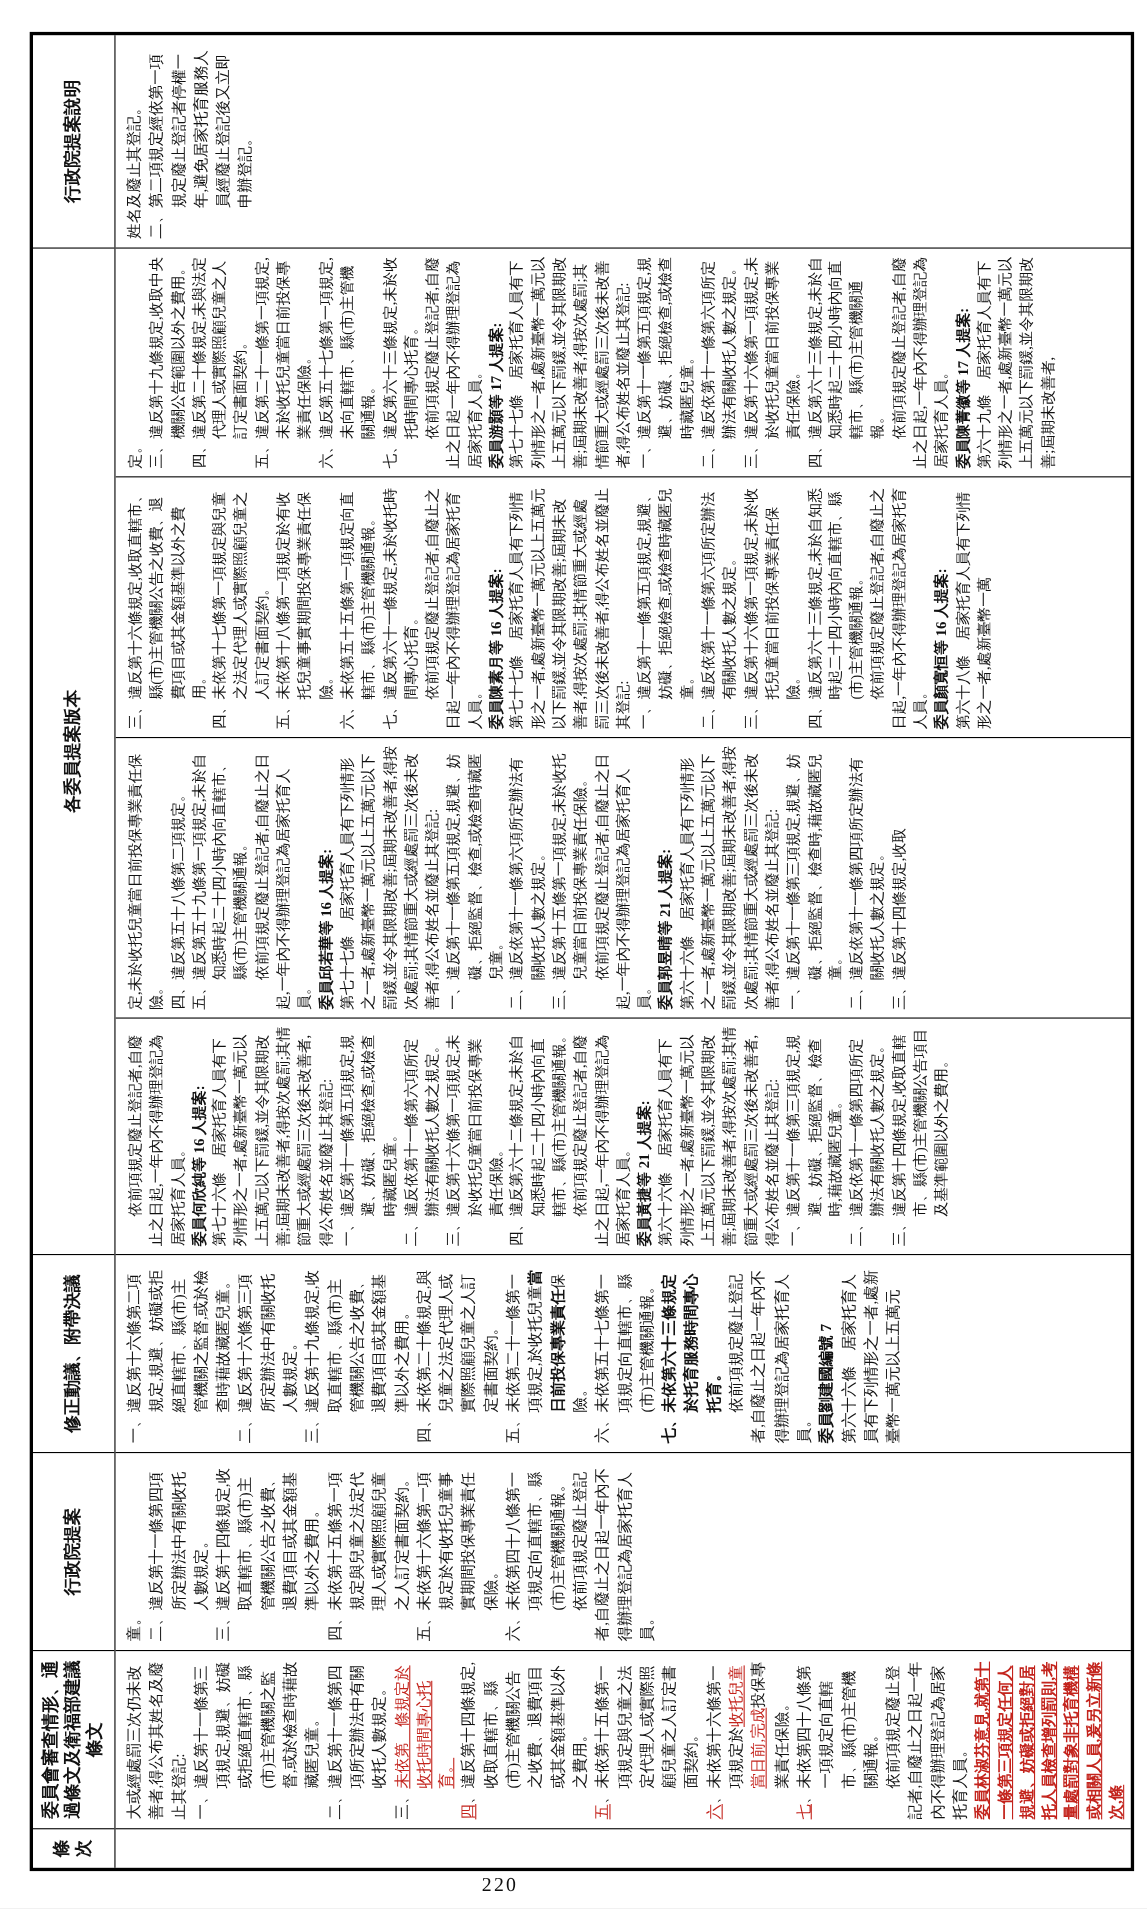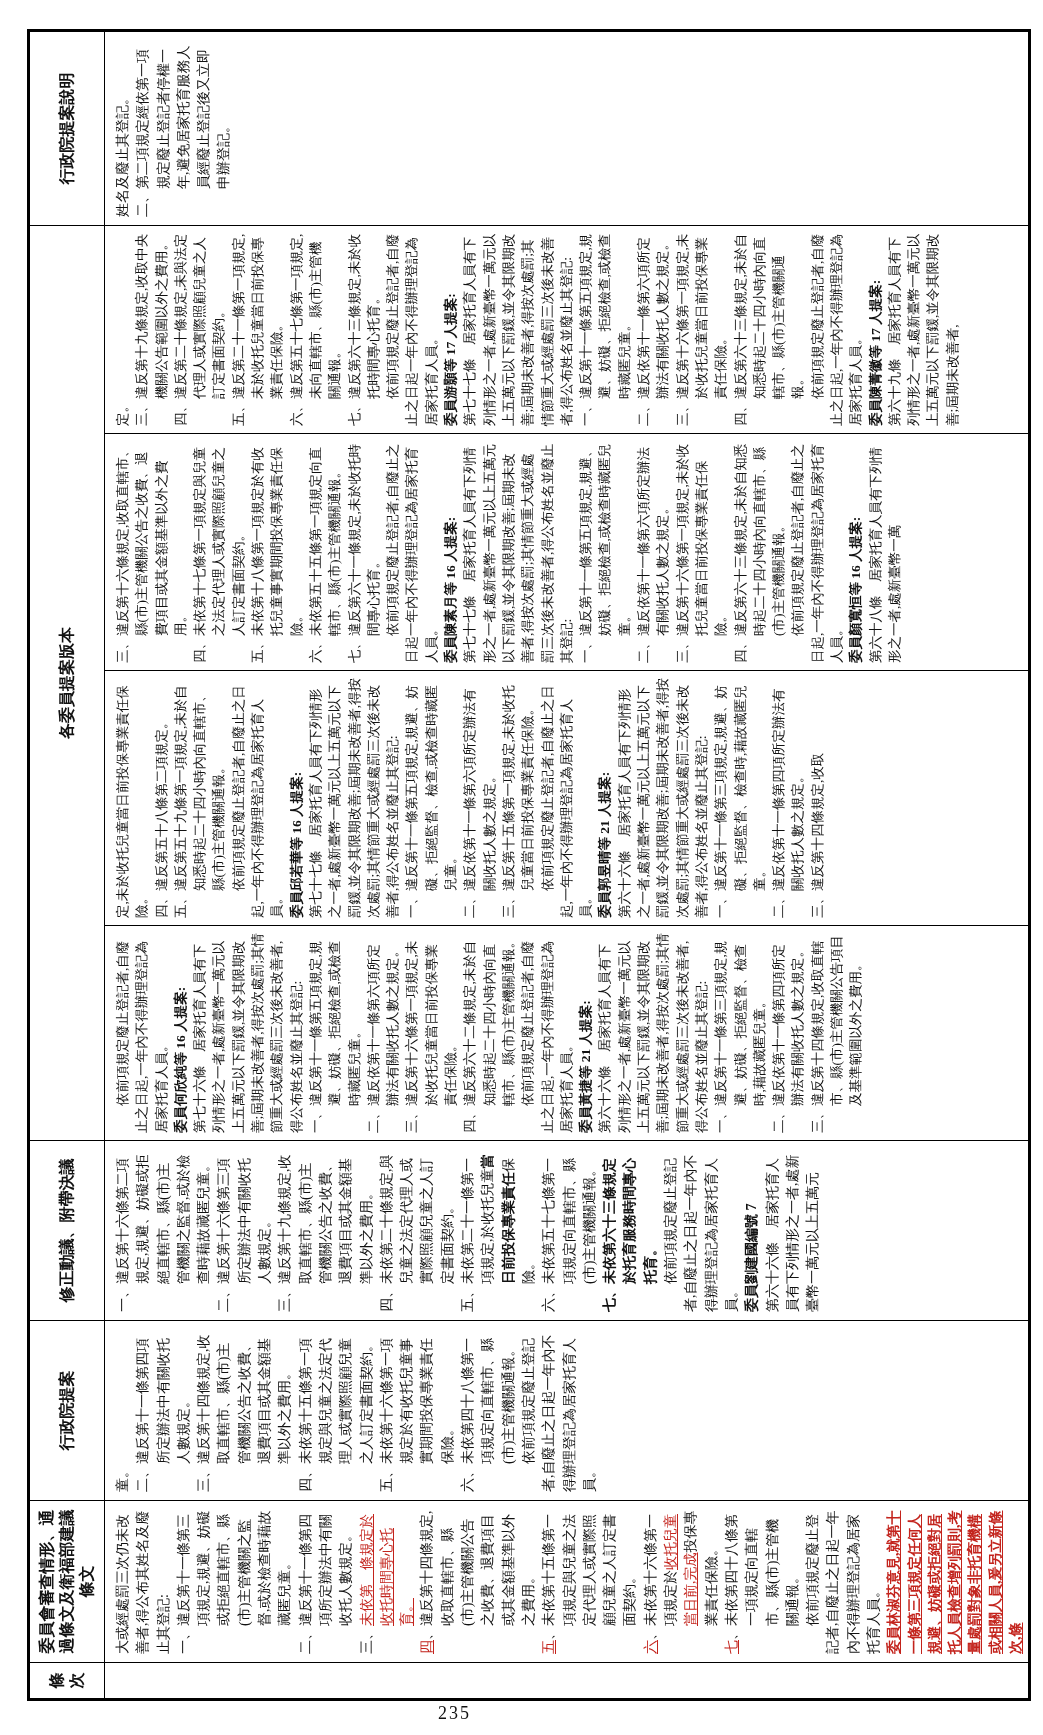--- a/index.html
+++ b/index.html
@@ -162,14 +162,14 @@
         </div>
         <div class="bcell w-expl">
             <div class="para p"><span class="run">姓名及廢止其登記。</span></div>
             <div class="para item"><span class="run">二、第二項規定經依第一項規定廢止登記者停權一年,避免居家托育服務人員經廢止登記後又立即申辦登記。</span></div>
           </div>
       </div>
 
     </div>
   </div>
 
-  <div class="page-number">235</div>
+  <div class="page-number">220</div>
 </div>
 
 </body></html>

